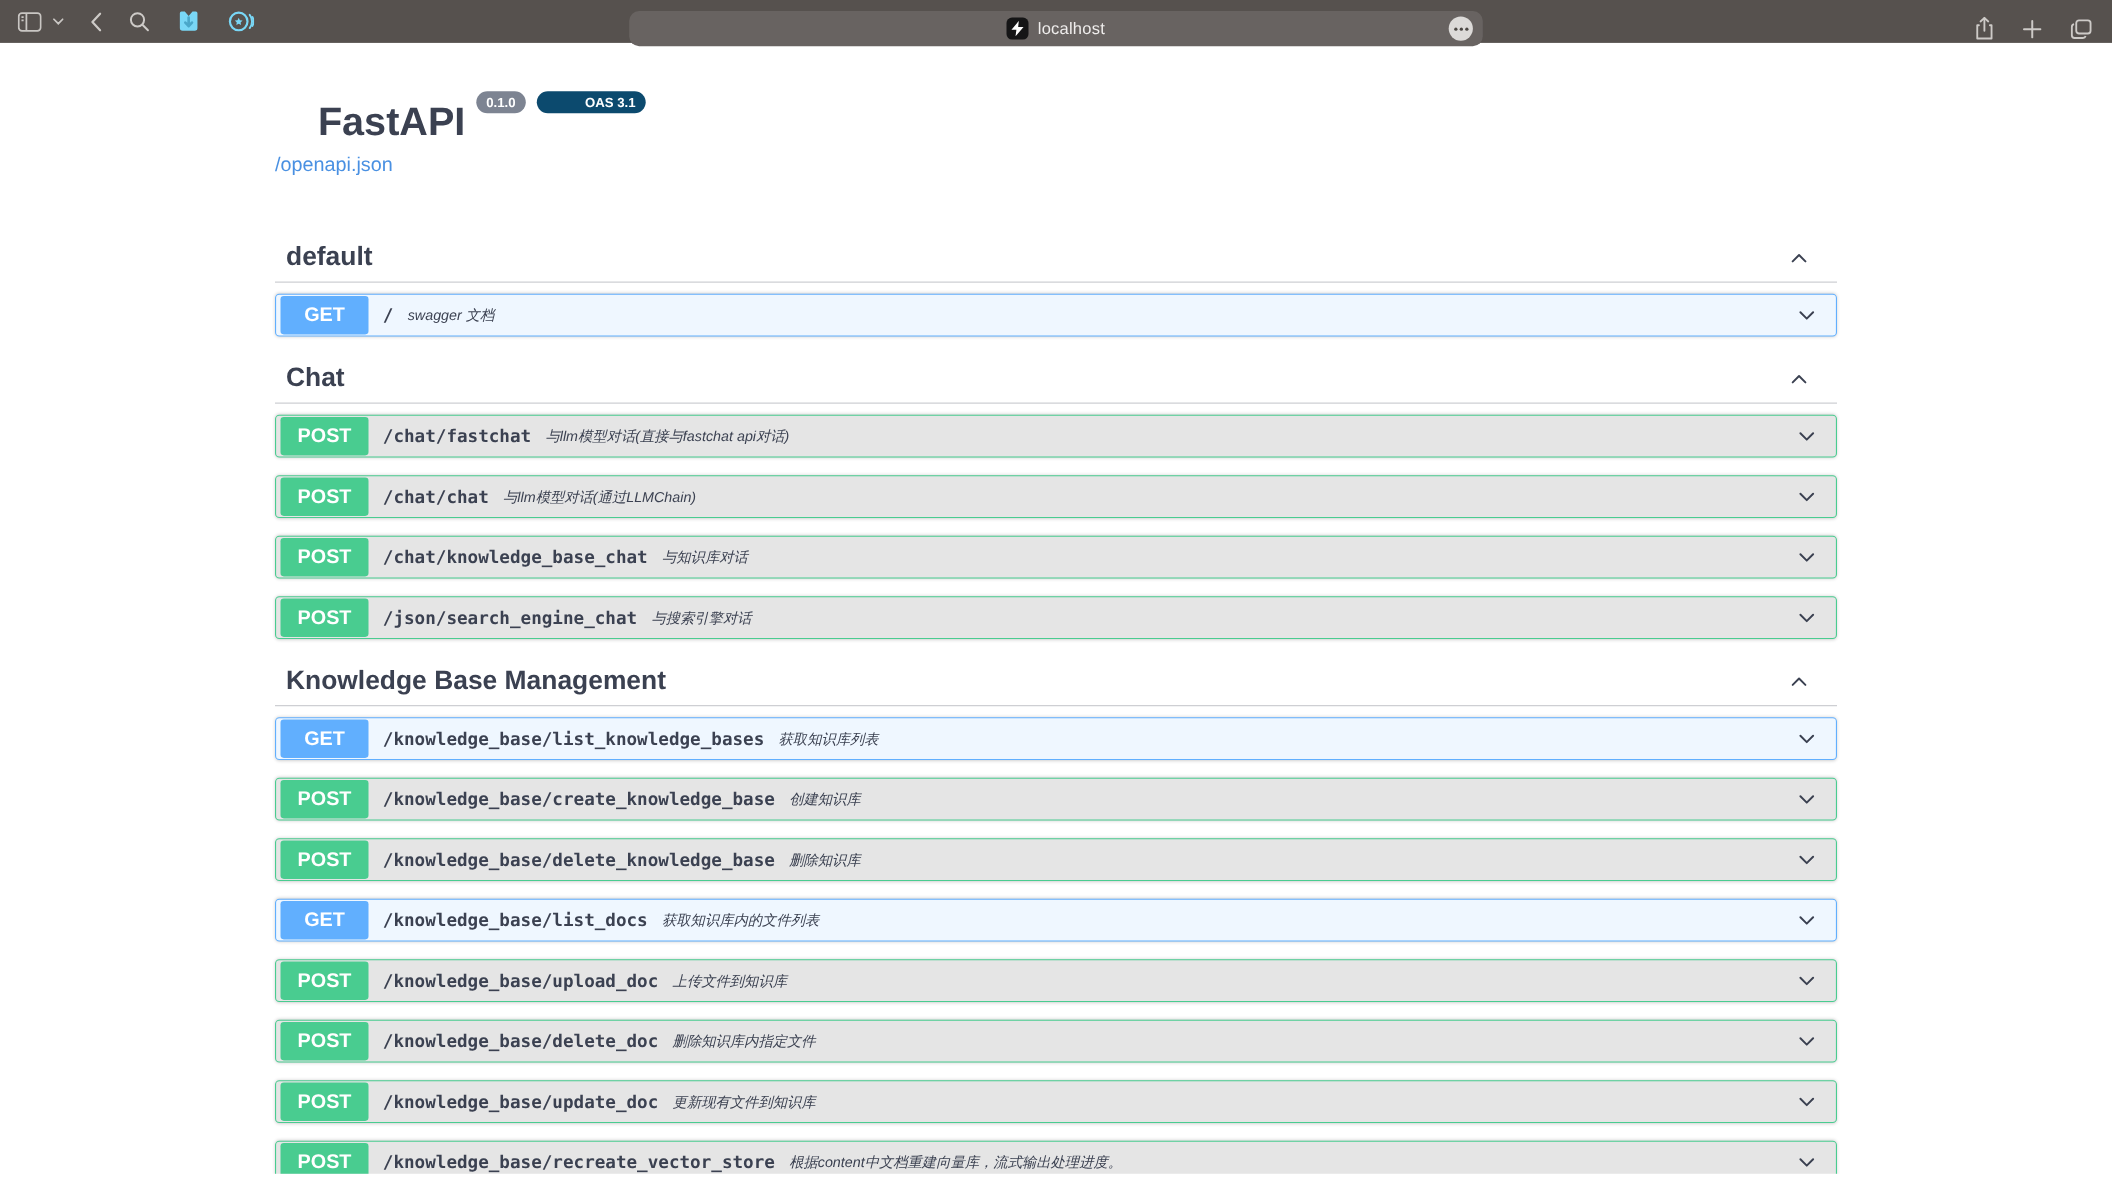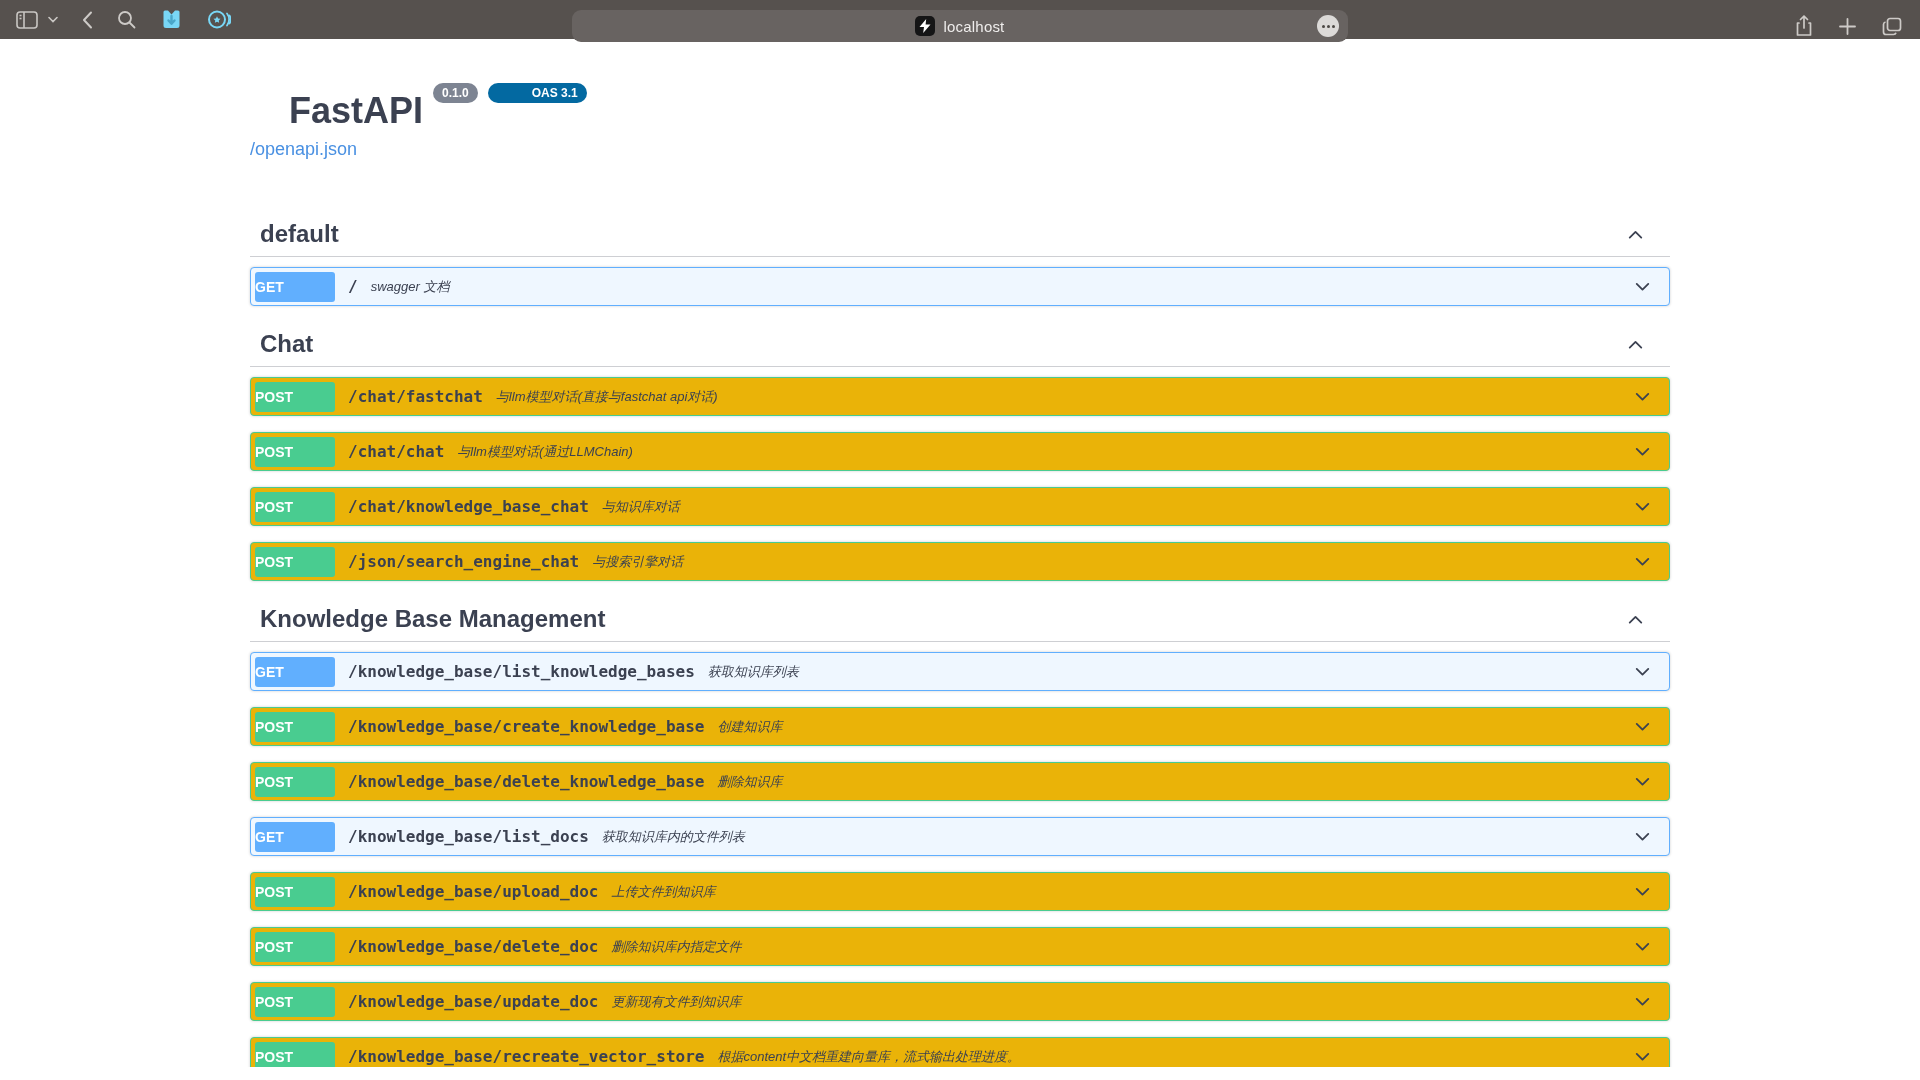--- a/index.html
+++ b/index.html
@@ -34,44 +34,44 @@
 
   
   .content { width:1920px; height:1028px; background:#ffffff; overflow:hidden; }
   .wrapper { width:1420px; margin:0 auto; padding-top:50px; }
 
   .title-row { display:flex; align-items:flex-start;margin-left:39px; }
   .api-title { font-size:36px; font-weight:bold; color:#3b4151; line-height:44px; }
   .badge { font-size:12px; font-weight:bold; color:#fff; border-radius:16px;
            padding:3px 9px; margin-left:10px; position:relative; top:-6px; }
   .badge.ver { background:#7d8492; }
-  .badge.oas { background:#0369a1;padding-left:44px; }
+  .badge.oas { background:#0c4a6e;padding-left:44px; }
   .spec-link { display:inline-block; margin-top:6px; font-size:18px; color:#4990e2;
                text-decoration:none; cursor:pointer; }
 
   .opblock-tag-section { margin-top:6px; }
   .opblock-tag-section.first { margin-top:52px; }
   .section-header {
     display:flex; align-items:center; justify-content:space-between;
     padding:8px 10px; border-bottom:1px solid rgba(59,65,81,.25); cursor:pointer;
   }
   .section-title { font-size:24px; font-weight:bold; color:#3b4151; }
   .section-chevron { padding-right:14px; display:flex; align-items:center; }
   .section-body { padding-top:10px; }
 
   .opblock {
     display:flex; align-items:center; height:39px; padding:4px;
     border:1px solid; border-radius:4px; margin-bottom:16px;
     box-shadow:0 0 3px rgba(0,0,0,.19); cursor:pointer;
   }
   .opblock.get  { background:#eff7ff; border-color:#61affe; }
-  .opblock.post { background:#eab308; border-color:#49cc90; }
+  .opblock.post { background:#e5e5e5; border-color:#49cc90; }
   .method-badge {
-    width:80px; padding:7px 0; border-radius:3px;
-    font-size:14px; font-weight:bold; color:#fff; flex:0 0 auto;
+    width:80px; text-align:center; padding:7px 0; border-radius:3px;
+    font-size:18px; font-weight:bold; color:#fff; flex:0 0 auto;
   }
   .opblock.get  .method-badge { background:#61affe; }
   .opblock.post .method-badge { background:#49cc90; }
   .endpoint-path {
     margin-left:13px; font-family:"DejaVu Sans Mono","Liberation Mono",monospace;
     font-weight:bold; font-size:16px; color:#3b4151; white-space:nowrap;
   }
   .endpoint-desc { margin-left:13px; font-size:13px; color:#3b4151; white-space:nowrap;font-style:italic; }
   .row-chevron { margin-left:auto; padding-right:12px; display:flex; align-items:center; }
 </style>

